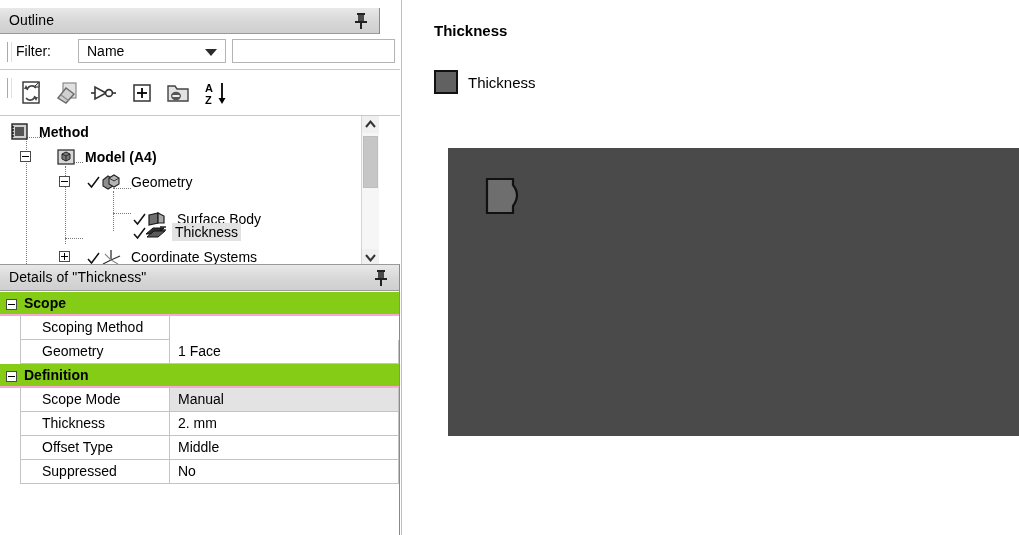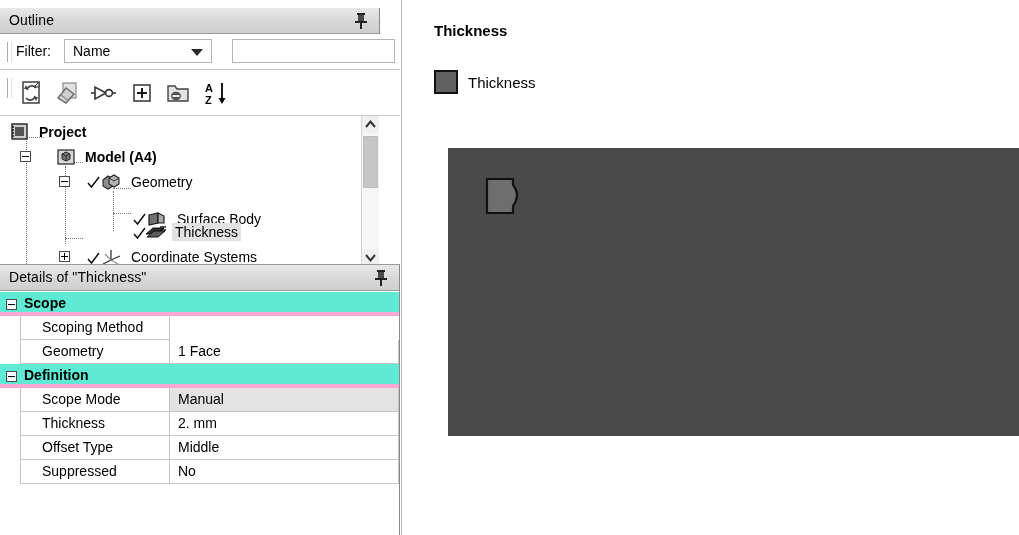--- a/index.html
+++ b/index.html
@@ -73,21 +73,21 @@
     border-left: 1px solid #aaa;
     border-right: 1px solid #e2e2e2;
   }
   #filter-label {
     position: absolute;
     left: 16px; top: 9px;
     font-size: 14px;
   }
   #filter-combo {
     position: absolute;
-    left: 64px; top: 5px;
+    left: 78px; top: 5px;
     width: 148px; height: 24px;
     background: #ffffff;
     border: 1px solid #b4b4b4;
     box-sizing: border-box;
   }
   #filter-combo-value {
     position: absolute;
     left: 8px; top: 3px;
     font-size: 14px;
   }
@@ -229,22 +229,22 @@
     left: 0; top: 27px;
     width: 399px;
   }
   .det-row {
     position: relative;
     height: 24px;
     display: flex;
     box-sizing: border-box;
   }
   .det-group {
-    background: #5eead4;
-    border-bottom: 4px solid #f9a8d4;
+    background: #84cc16;
+    border-bottom: 2px solid #f9a8d4;
   }
   .det-group-expander {
     position: absolute;
     left: 6px; top: 7px;
     width: 11px; height: 11px;
     border: 1px solid #4a4a4a;
     background: #fff;
     box-sizing: border-box;
   }
   .det-group-expander::before {
@@ -431,21 +431,21 @@
       <span class="dotline-h" style="left:65px; top:122px; width:18px;"></span>
 
       <div class="tree-row" style="left:0px; top:3px;">
         <span class="tree-icon" style="position:relative; left:10px;">
           <svg width="20" height="18" viewBox="0 0 20 18">
             <rect x="2" y="1" width="15" height="15" fill="#cfcfcf" stroke="#222" stroke-width="1.4"></rect>
             <rect x="5" y="4" width="9" height="9" fill="#555"></rect>
             <line x1="3" y1="3" x2="3" y2="14" stroke="#111" stroke-width="1.4" stroke-dasharray="2,1"></line>
           </svg>
         </span>
-        <span class="tree-label bold" style="margin-left:16px;">Project</span>
+        <span class="tree-label bold" style="margin-left:16px;">Method</span>
       </div>
 
       <div class="tree-row" style="left:0px; top:28px;">
         <span class="expander" style="left:20px; top:7px;"></span>
         <span class="tree-icon" style="position:relative; left:56px;">
           <svg width="20" height="18" viewBox="0 0 20 18">
             <rect x="2" y="2" width="16" height="14" fill="#d8d8d8" stroke="#333" stroke-width="1.3"></rect>
             <path d="M6 6 L10 4 L14 6 L14 11 L10 13 L6 11 Z" fill="#7a7a7a" stroke="#222" stroke-width="1"></path>
             <path d="M6 6 L10 8 L14 6" fill="none" stroke="#222" stroke-width="0.9"></path>
             <line x1="10" y1="8" x2="10" y2="13" stroke="#222" stroke-width="0.9"></line>

